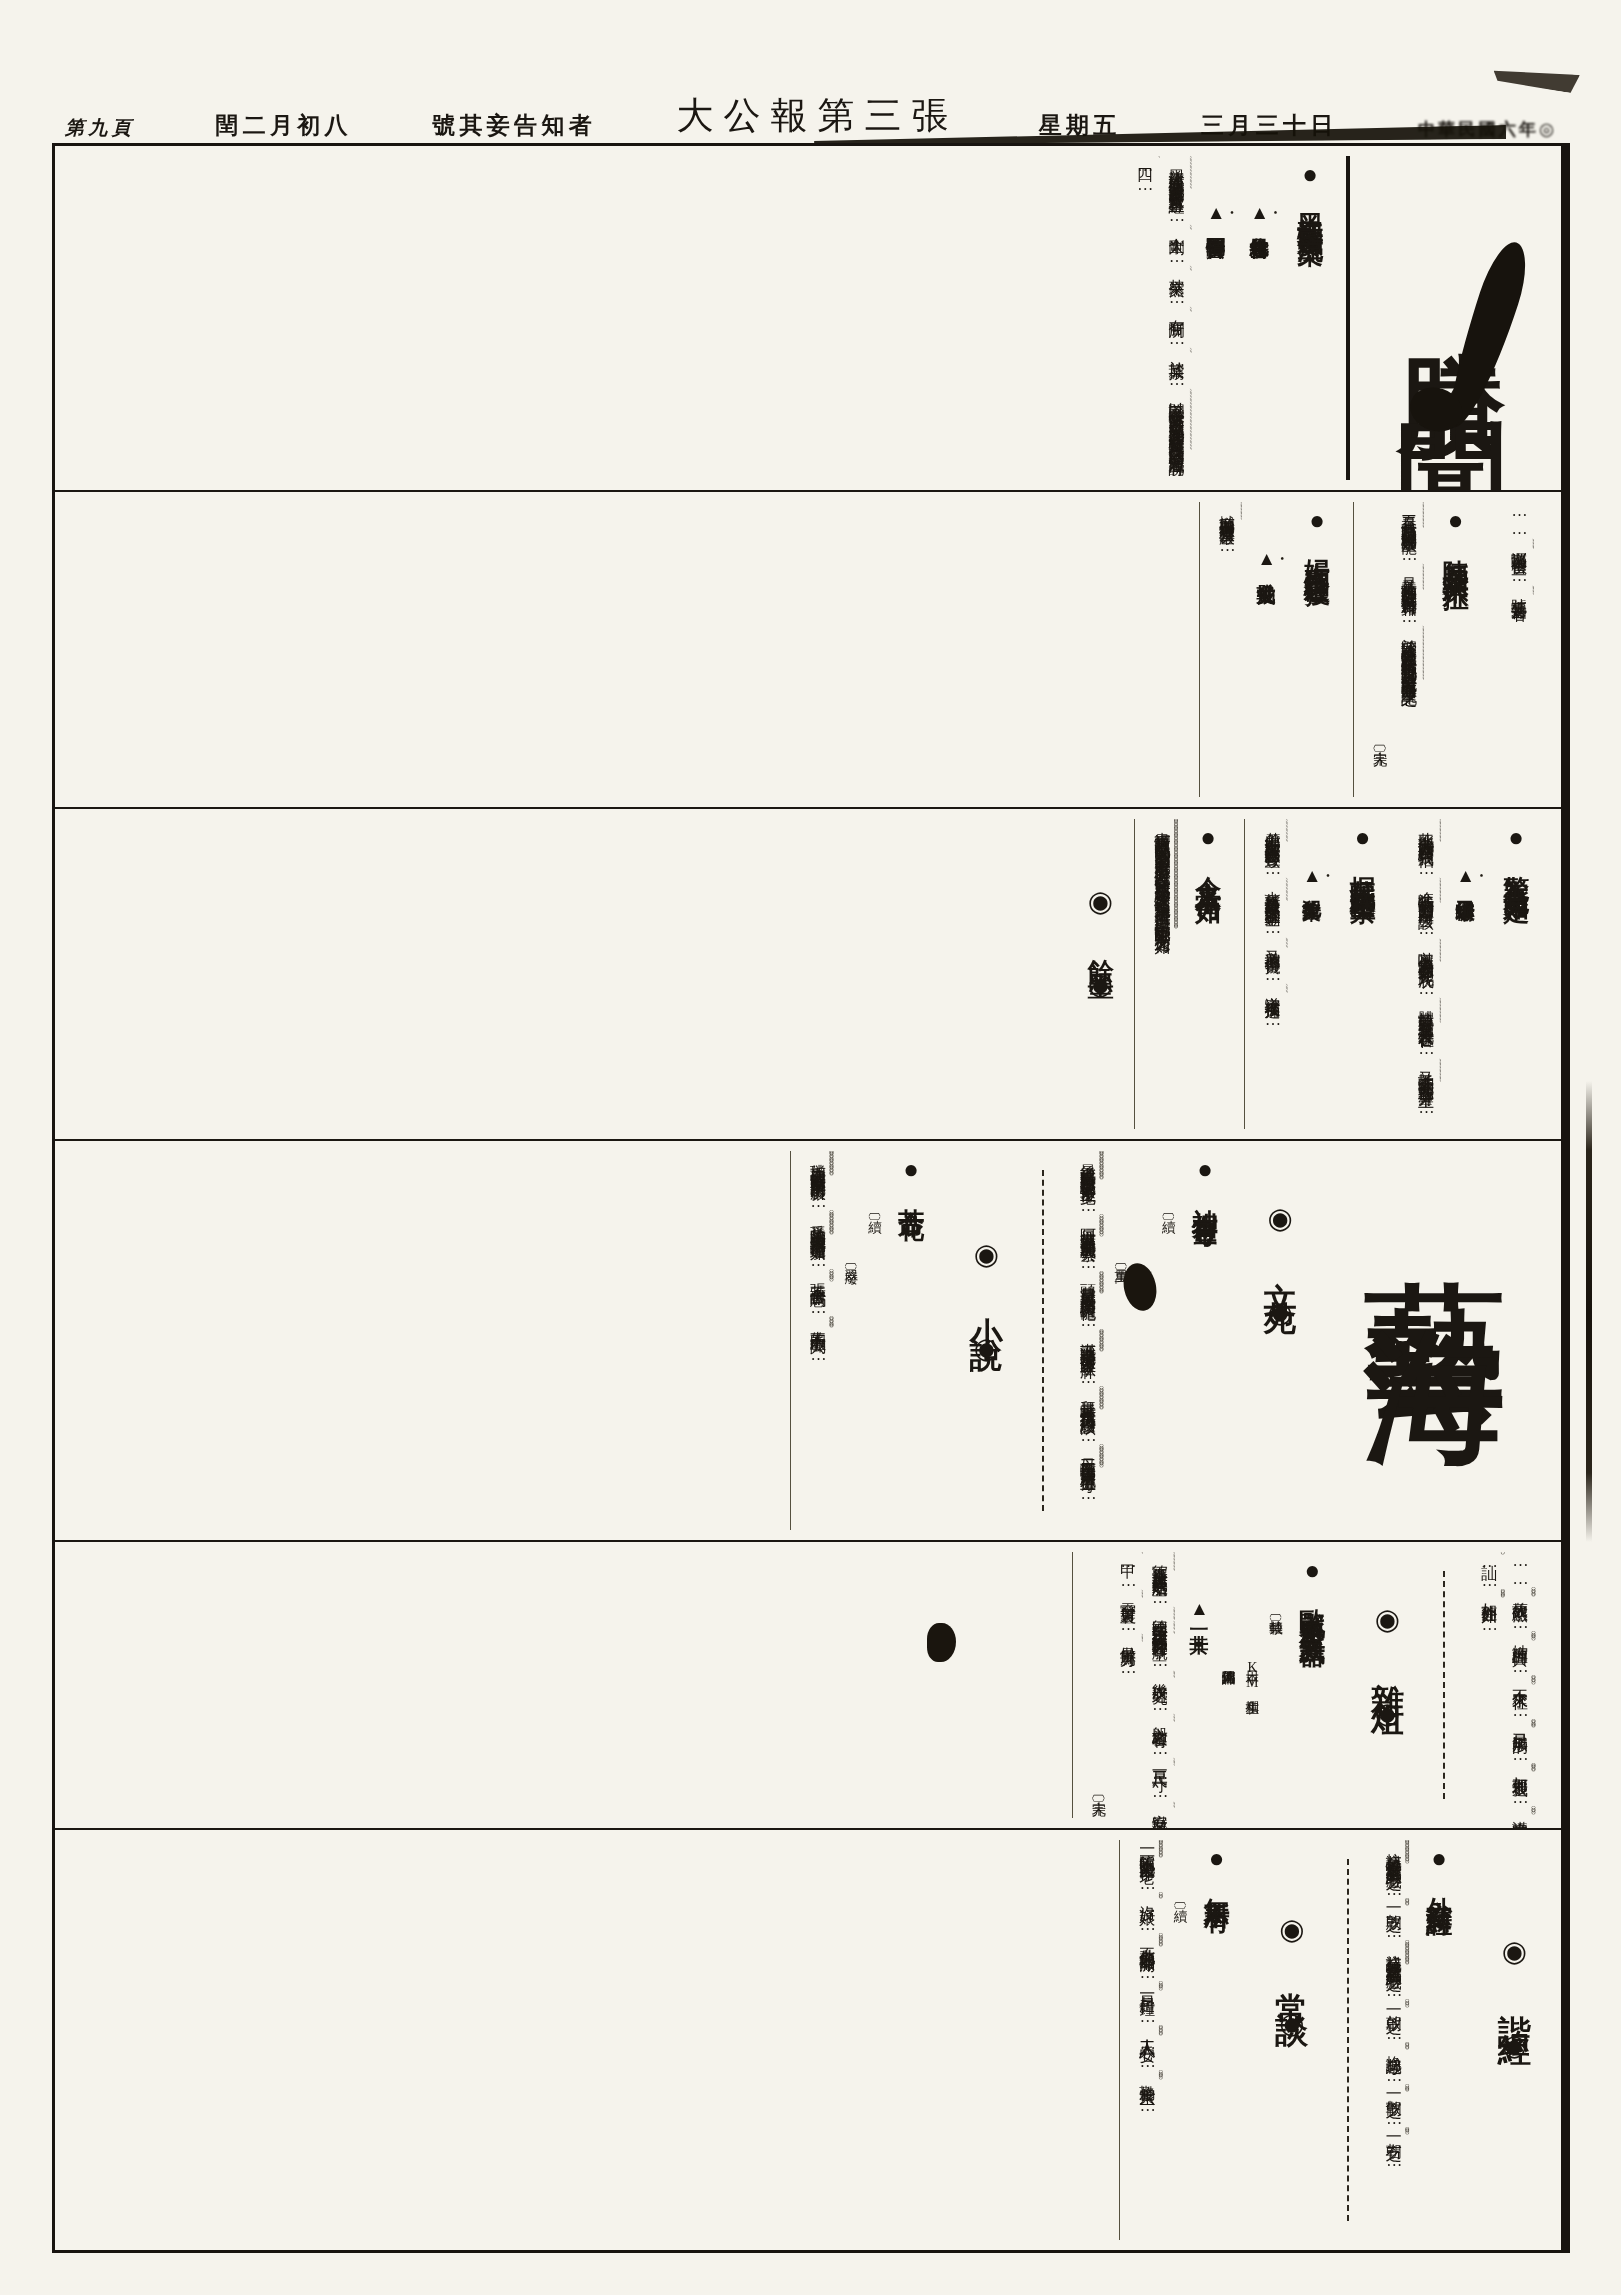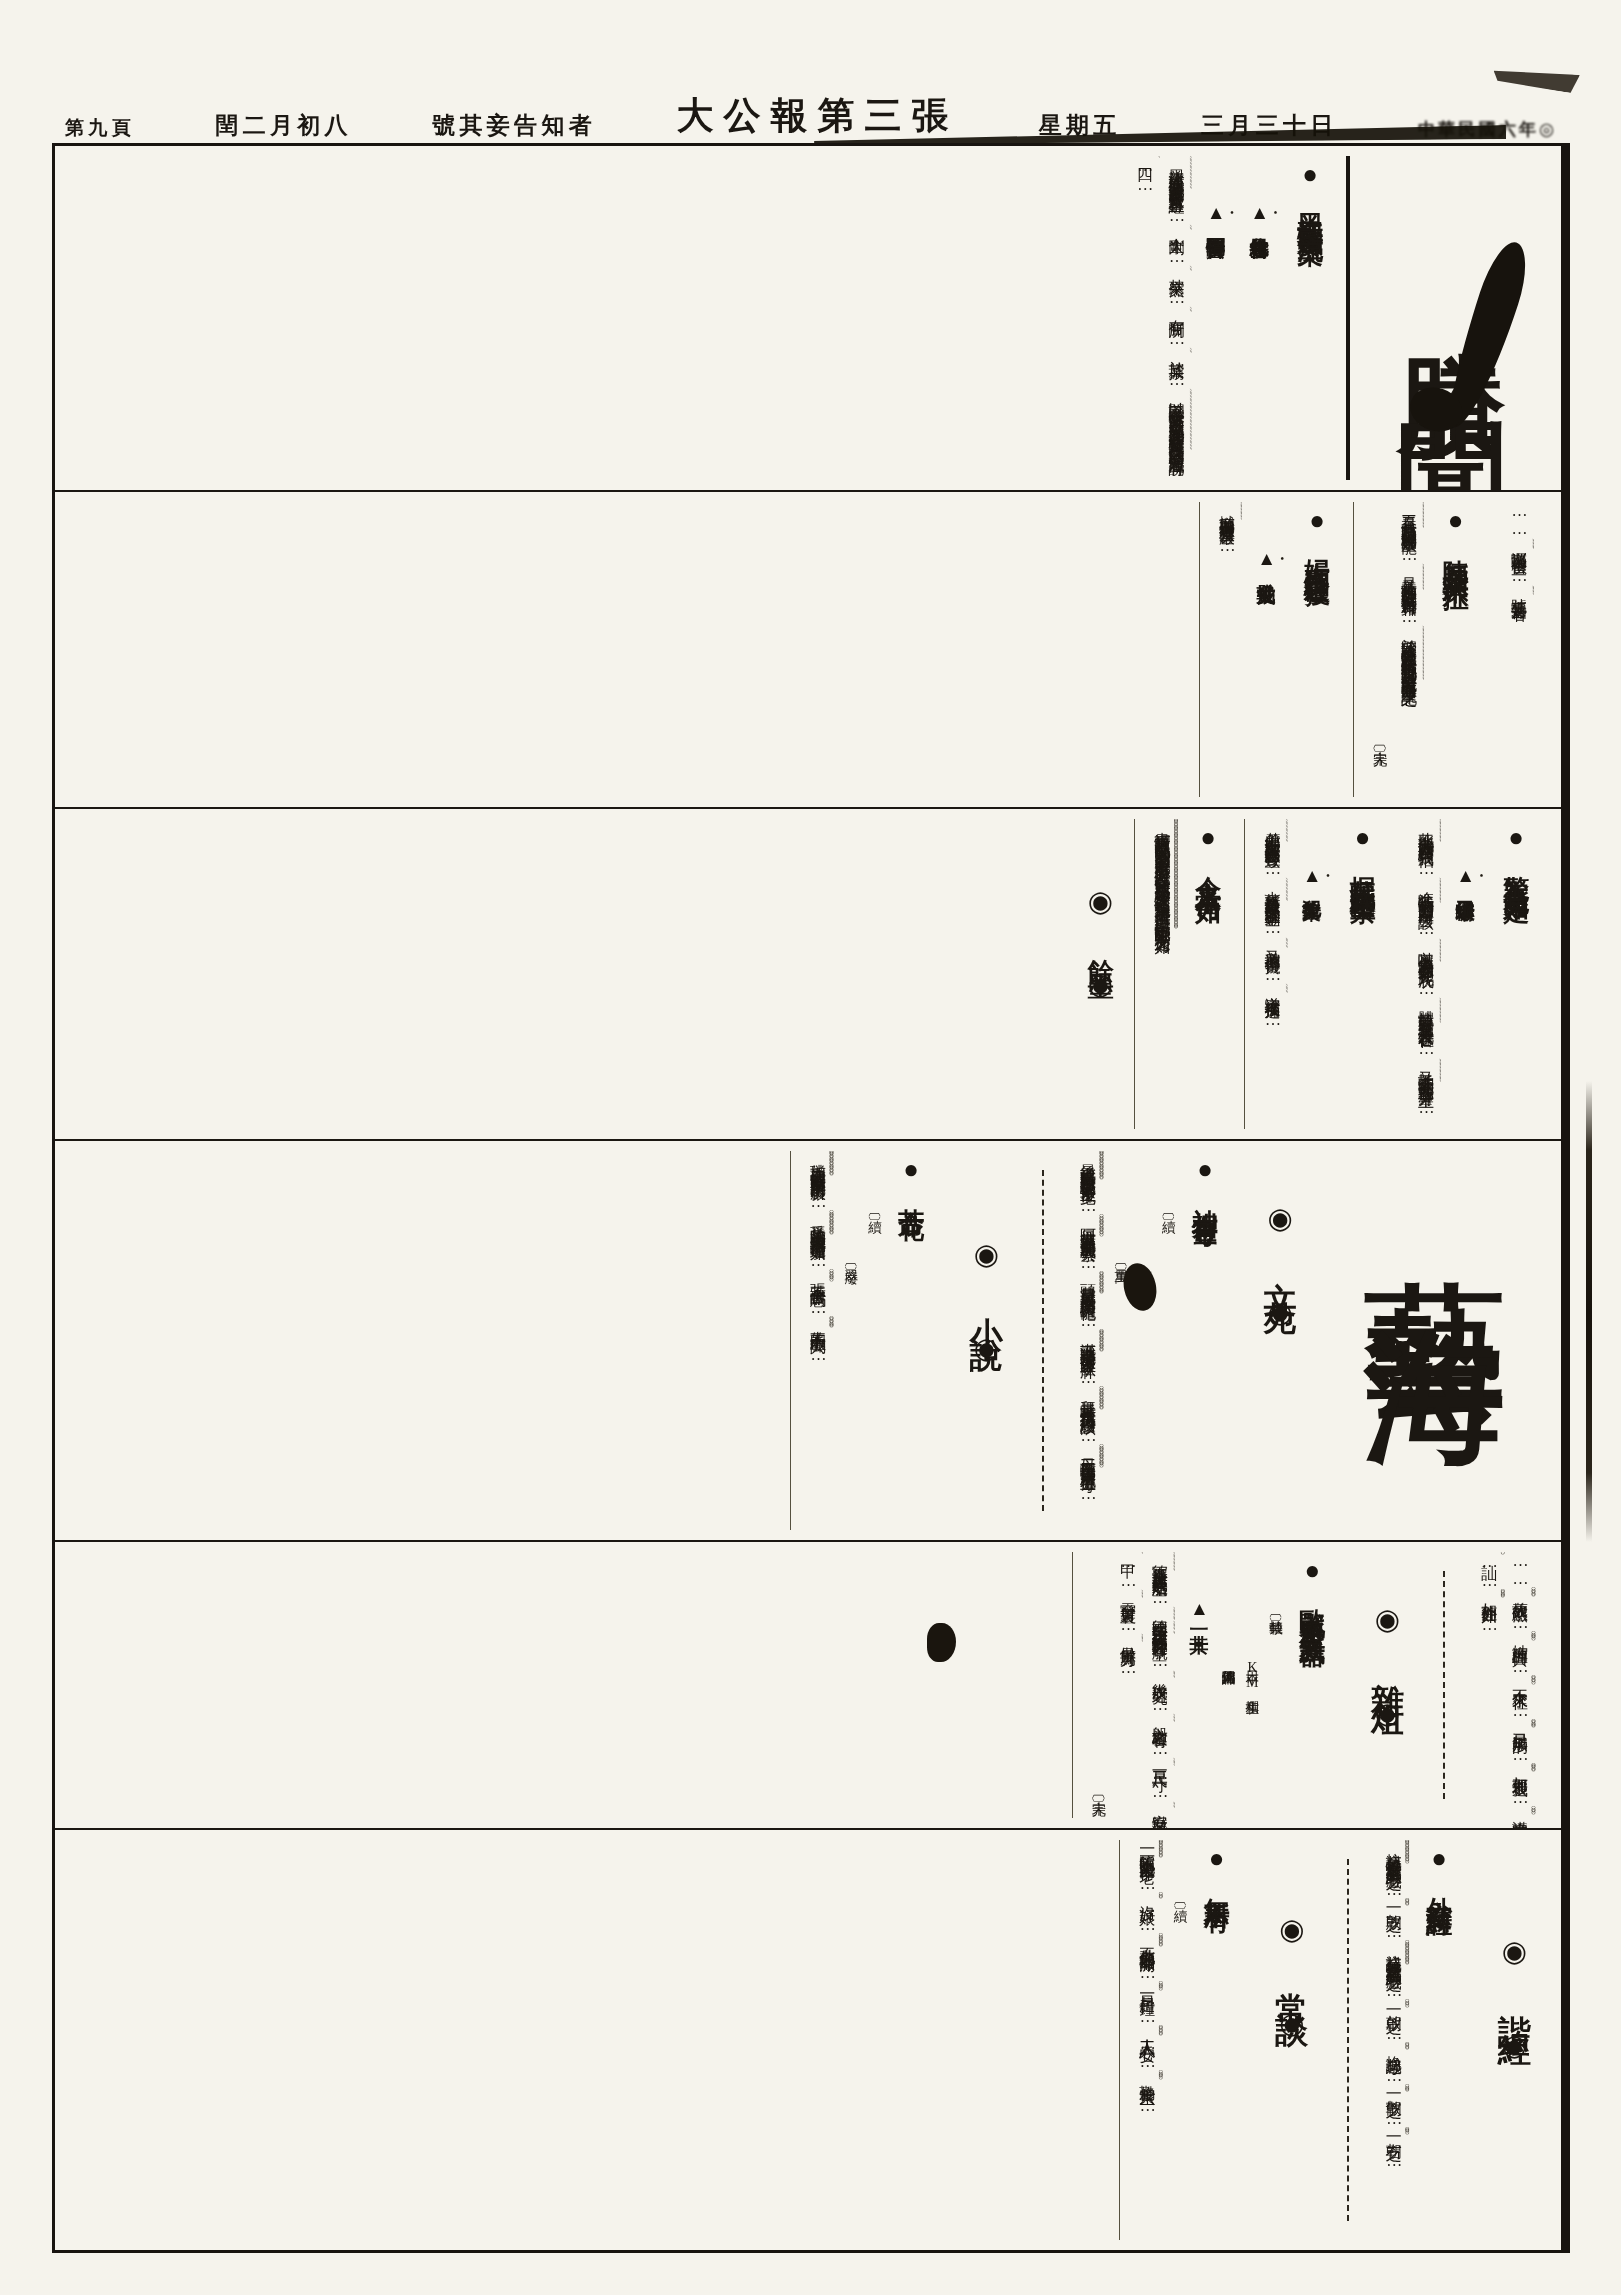--- a/index.html
+++ b/index.html
@@ -4,22 +4,22 @@
 <style>
   html,body{margin:0;padding:0;background:#d8d4c8;}
   .page{position:relative;width:1622px;height:2295px;background:#f5f3ec;overflow:hidden;
         font-family:"Liberation Serif","DejaVu Serif",serif;color:#1b1712;}
   
   .header-strip{position:absolute;left:65px;top:79px;width:1492px;height:62px;
         display:flex;flex-direction:row;justify-content:space-between;align-items:flex-end;direction:rtl;}
   .header-strip span{white-space:nowrap;}
   .h-era{font-size:17.3px;filter:blur(0.9px);font-weight:700;letter-spacing:2.9px;}
   .h-date,.h-weekday,.h-issue,.h-lunar{font-size:23px;font-weight:700;letter-spacing:4.3px;filter:blur(0.3px);}
-  .h-masthead{font-size:37px;font-weight:700;letter-spacing:10px;filter:blur(0.2px);}
-  .h-page{font-size:19px;font-weight:700;letter-spacing:4.3px;}
+  .h-masthead{font-size:37px;font-weight:400;letter-spacing:10px;filter:blur(0.2px);}
+  .h-page{font-size:19px;font-weight:700;letter-spacing:4.3px;font-style:italic;}
   .ink-smear{position:absolute;left:814px;top:128px;width:692px;height:14.4px;background:#151109;
         transform:rotate(-.5deg);clip-path:polygon(0 70%,100% 0,100% 100%,0 100%);opacity:.92;}
   
   .paper-box{position:absolute;left:52px;top:143px;width:1518px;height:2110px;
         border:3.6px solid #181410;border-right-width:9.4px;display:flex;flex-direction:column;box-sizing:border-box;}
   .band{position:relative;writing-mode:vertical-rl;text-orientation:upright;
         padding:10px 8.6px;box-sizing:border-box;overflow:hidden;border-bottom:2.9px solid #1b1712;}
   .band:last-child{border-bottom:none;flex:1;}
   
   .article{padding:0 11.5px;border-left:0.7px solid #55503f;}

